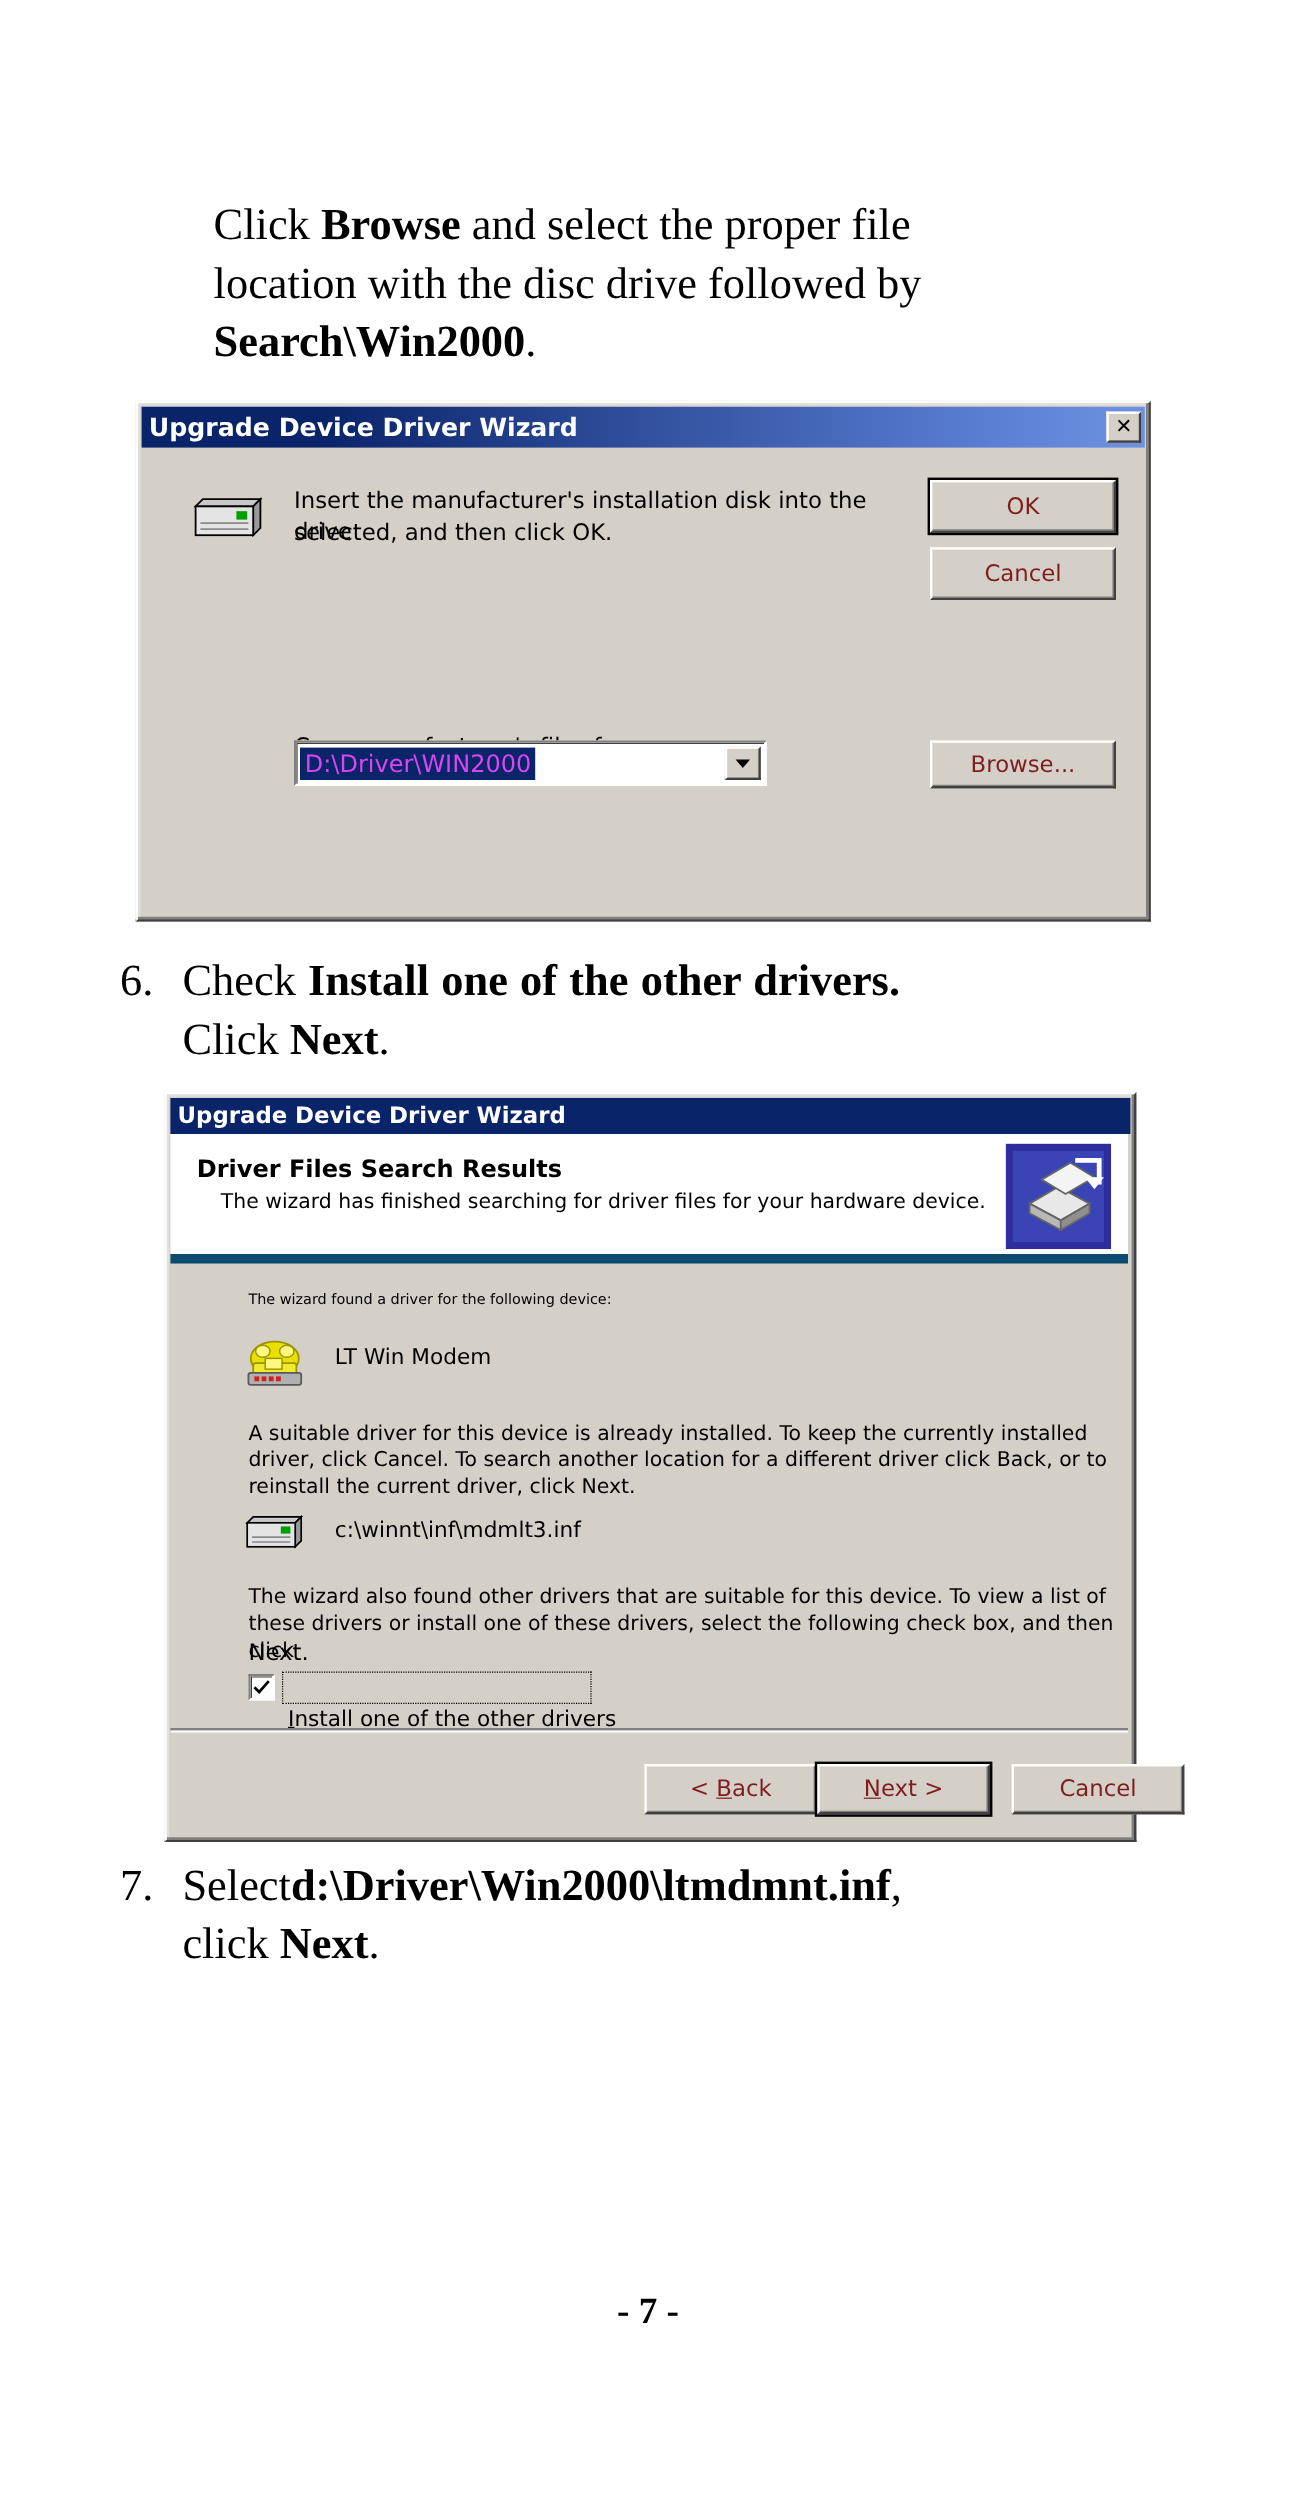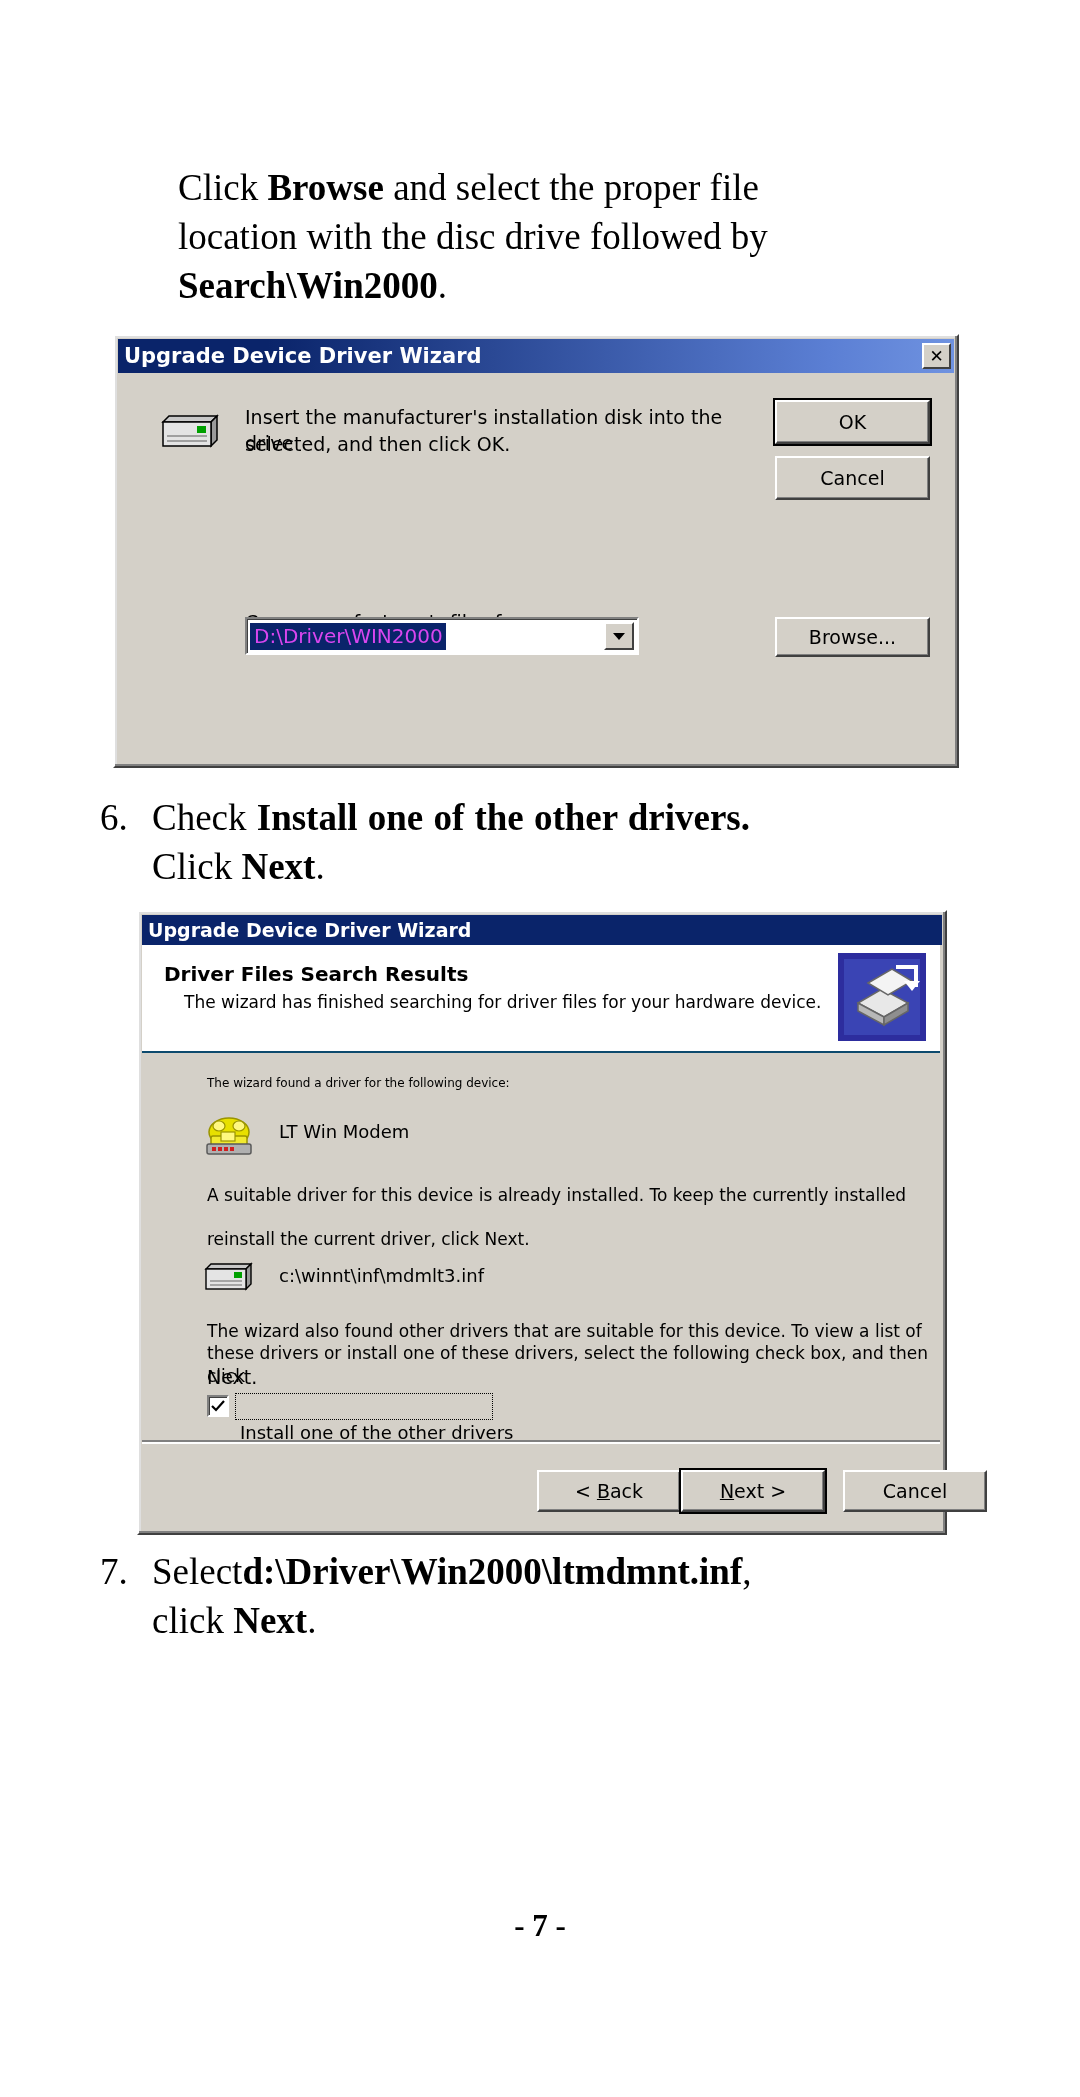--- a/index.html
+++ b/index.html
@@ -106,21 +106,21 @@
     border-top: 2px solid #ffffff;
     border-left: 2px solid #ffffff;
     border-right: 2px solid #404040;
     border-bottom: 2px solid #404040;
     box-shadow: inset -1px -1px 0 #808080;
     display: flex;
     align-items: center;
     justify-content: center;
     font-family: "DejaVu Sans", "Liberation Sans", sans-serif;
     font-size: 19px;
-    color: #000000;
+    color: #7f1d1d;
     box-sizing: border-box;
   }
   .btn.default {
     outline: 2px solid #000;
     outline-offset: 0px;
   }
   .combo {
     position: absolute;
     background: #ffffff;
     box-sizing: border-box;
@@ -286,21 +286,21 @@
     </div>
   </div>
 </div>
 
 <div class="win" style="left:137px; top:910px; width:810px; height:625px;">
 
   <div class="titlebar flat" style="height:30px;">
     <span class="title-text" style="font-size:19px;">Upgrade Device Driver Wizard</span>
   </div>
 
-  <div class="white-panel" style="left:3px; top:33px; right:3px; width:798px; height:108px; border-bottom:2px solid #0c4a6e;">
+  <div class="white-panel" style="left:3px; top:33px; right:3px; width:798px; height:108px; border-bottom:8px solid #0c4a6e;">
     <div class="wtext bold" style="left:22px; top:16px; font-size:20px;">Driver Files Search Results</div>
     <div class="wtext" style="left:42px; top:46px; font-size:17px;">The wizard has finished searching for driver files for your hardware device.</div>
     <div style="position:absolute; right:14px; top:8px; width:88px; height:88px;">
       <svg width="88" height="88" viewBox="0 0 88 88">
         <rect x="0" y="0" width="88" height="88" fill="#2d2d9e"></rect>
         <rect x="6" y="6" width="76" height="76" fill="#3a44b4"></rect>
         <polygon points="20,50 44,36 70,50 46,64" fill="#e8e8e8" stroke="#666" stroke-width="1.5"></polygon>
         <polygon points="20,50 20,58 46,72 46,64" fill="#b8b8b8" stroke="#666" stroke-width="1.5"></polygon>
         <polygon points="46,64 70,50 70,58 46,72" fill="#8f8f8f" stroke="#666" stroke-width="1.5"></polygon>
         <polygon points="30,30 54,16 74,28 50,42" fill="#f4f4f4" stroke="#666" stroke-width="1.5"></polygon>
@@ -322,20 +322,21 @@
       <rect x="23" y="39" width="4" height="4" fill="#d02020"></rect>
       <rect x="29" y="39" width="4" height="4" fill="#d02020"></rect>
       <ellipse cx="18" cy="18" rx="6" ry="5" fill="#fff880" stroke="#9a9400" stroke-width="1.2"></ellipse>
       <ellipse cx="38" cy="18" rx="6" ry="5" fill="#fff880" stroke="#9a9400" stroke-width="1.2"></ellipse>
       <rect x="20" y="24" width="14" height="9" fill="#fff880" stroke="#9a9400" stroke-width="1.2"></rect>
     </svg>
   </div>
   <div class="wtext" style="left:140px; top:208px; font-size:18px;">LT Win Modem</div>
 
   <div class="wtext" style="left:68px; top:272px; font-size:17px;">A suitable driver for this device is already installed. To keep the currently installed</div>
+  <div class="wtext" style="left:68px; top:294px; font-size:17px;">driver, click Cancel. To search another location for a different driver click Back, or to</div>
   <div class="wtext" style="left:68px; top:316px; font-size:17px;">reinstall the current driver, click Next.</div>
 
   <div class="disk-icon" style="left:62px; top:349px; width:52px; height:32px;">
     <svg width="52" height="32" viewBox="0 0 52 32">
       <polygon points="5,8 45,8 50,3 10,3" fill="#c8c8c8" stroke="#000" stroke-width="1.4"></polygon>
       <polygon points="45,8 50,3 50,23 45,28" fill="#9a9a9a" stroke="#000" stroke-width="1.4"></polygon>
       <rect x="5" y="8" width="40" height="20" fill="#e4e4e4" stroke="#000" stroke-width="1.4"></rect>
       <rect x="33" y="11" width="8" height="6" fill="#00a000"></rect>
       <line x1="9" y1="20" x2="41" y2="20" stroke="#8a8a8a" stroke-width="1.4"></line>
       <line x1="9" y1="24" x2="41" y2="24" stroke="#8a8a8a" stroke-width="1.4"></line>

